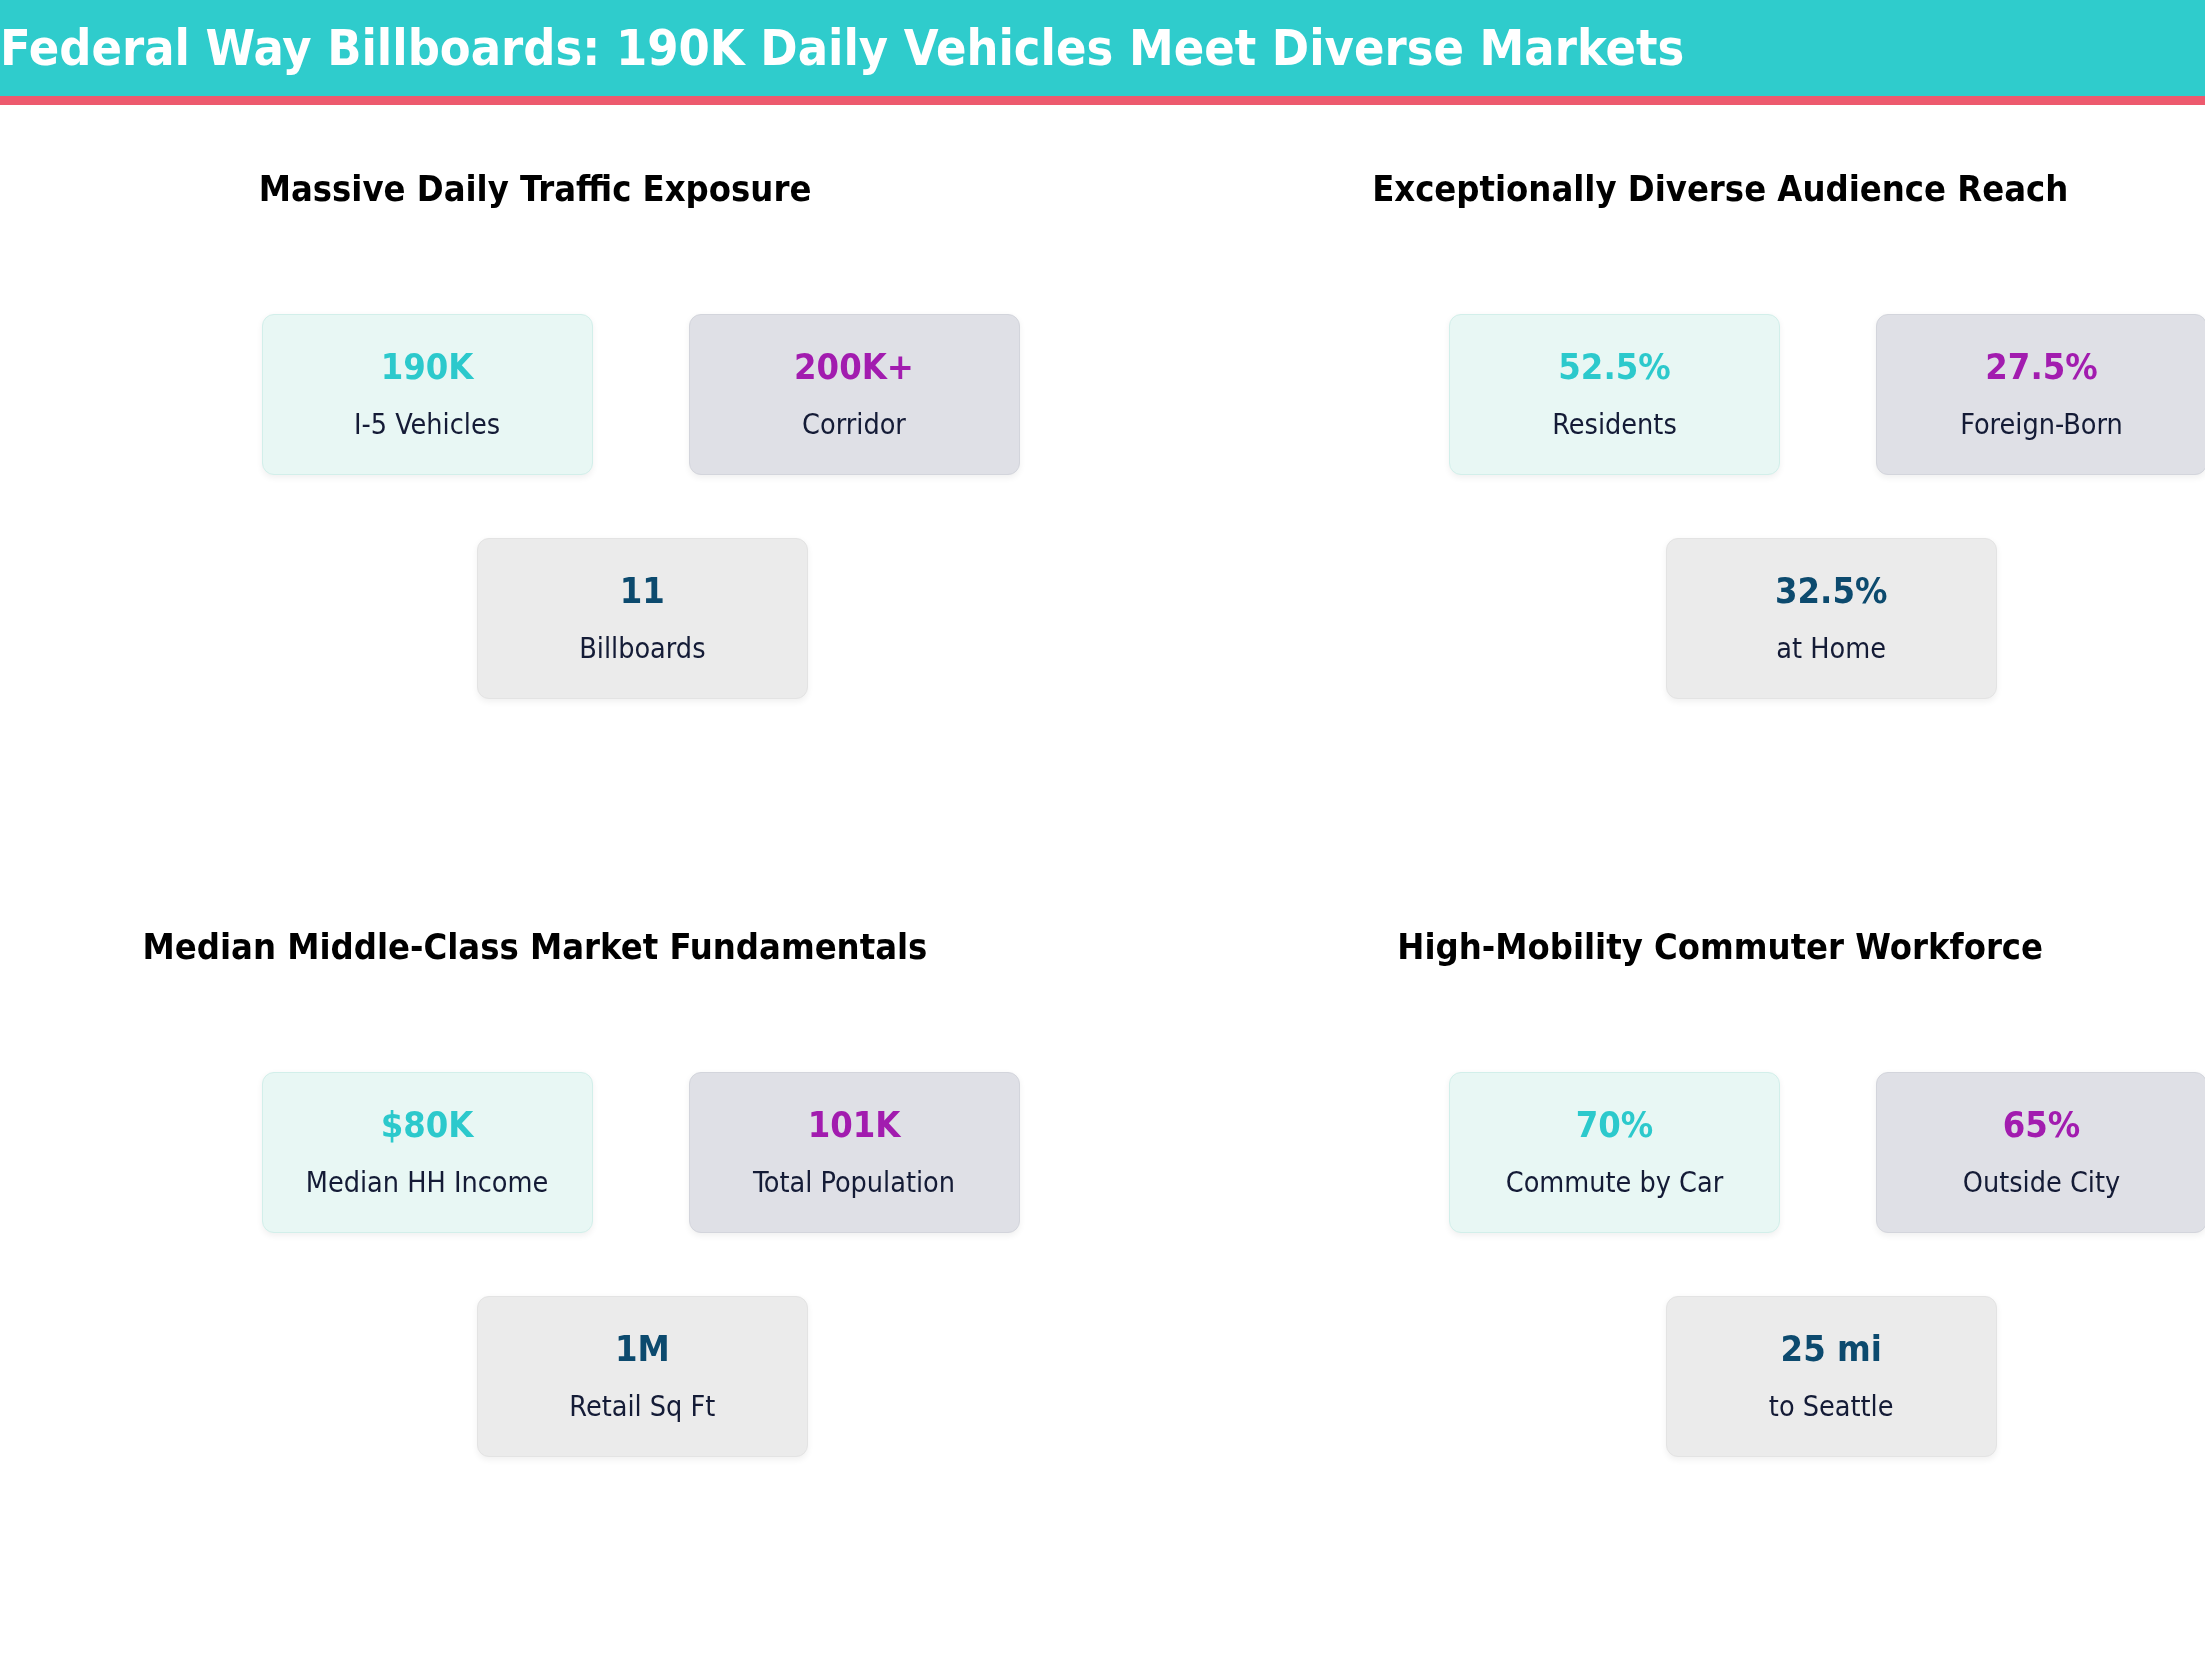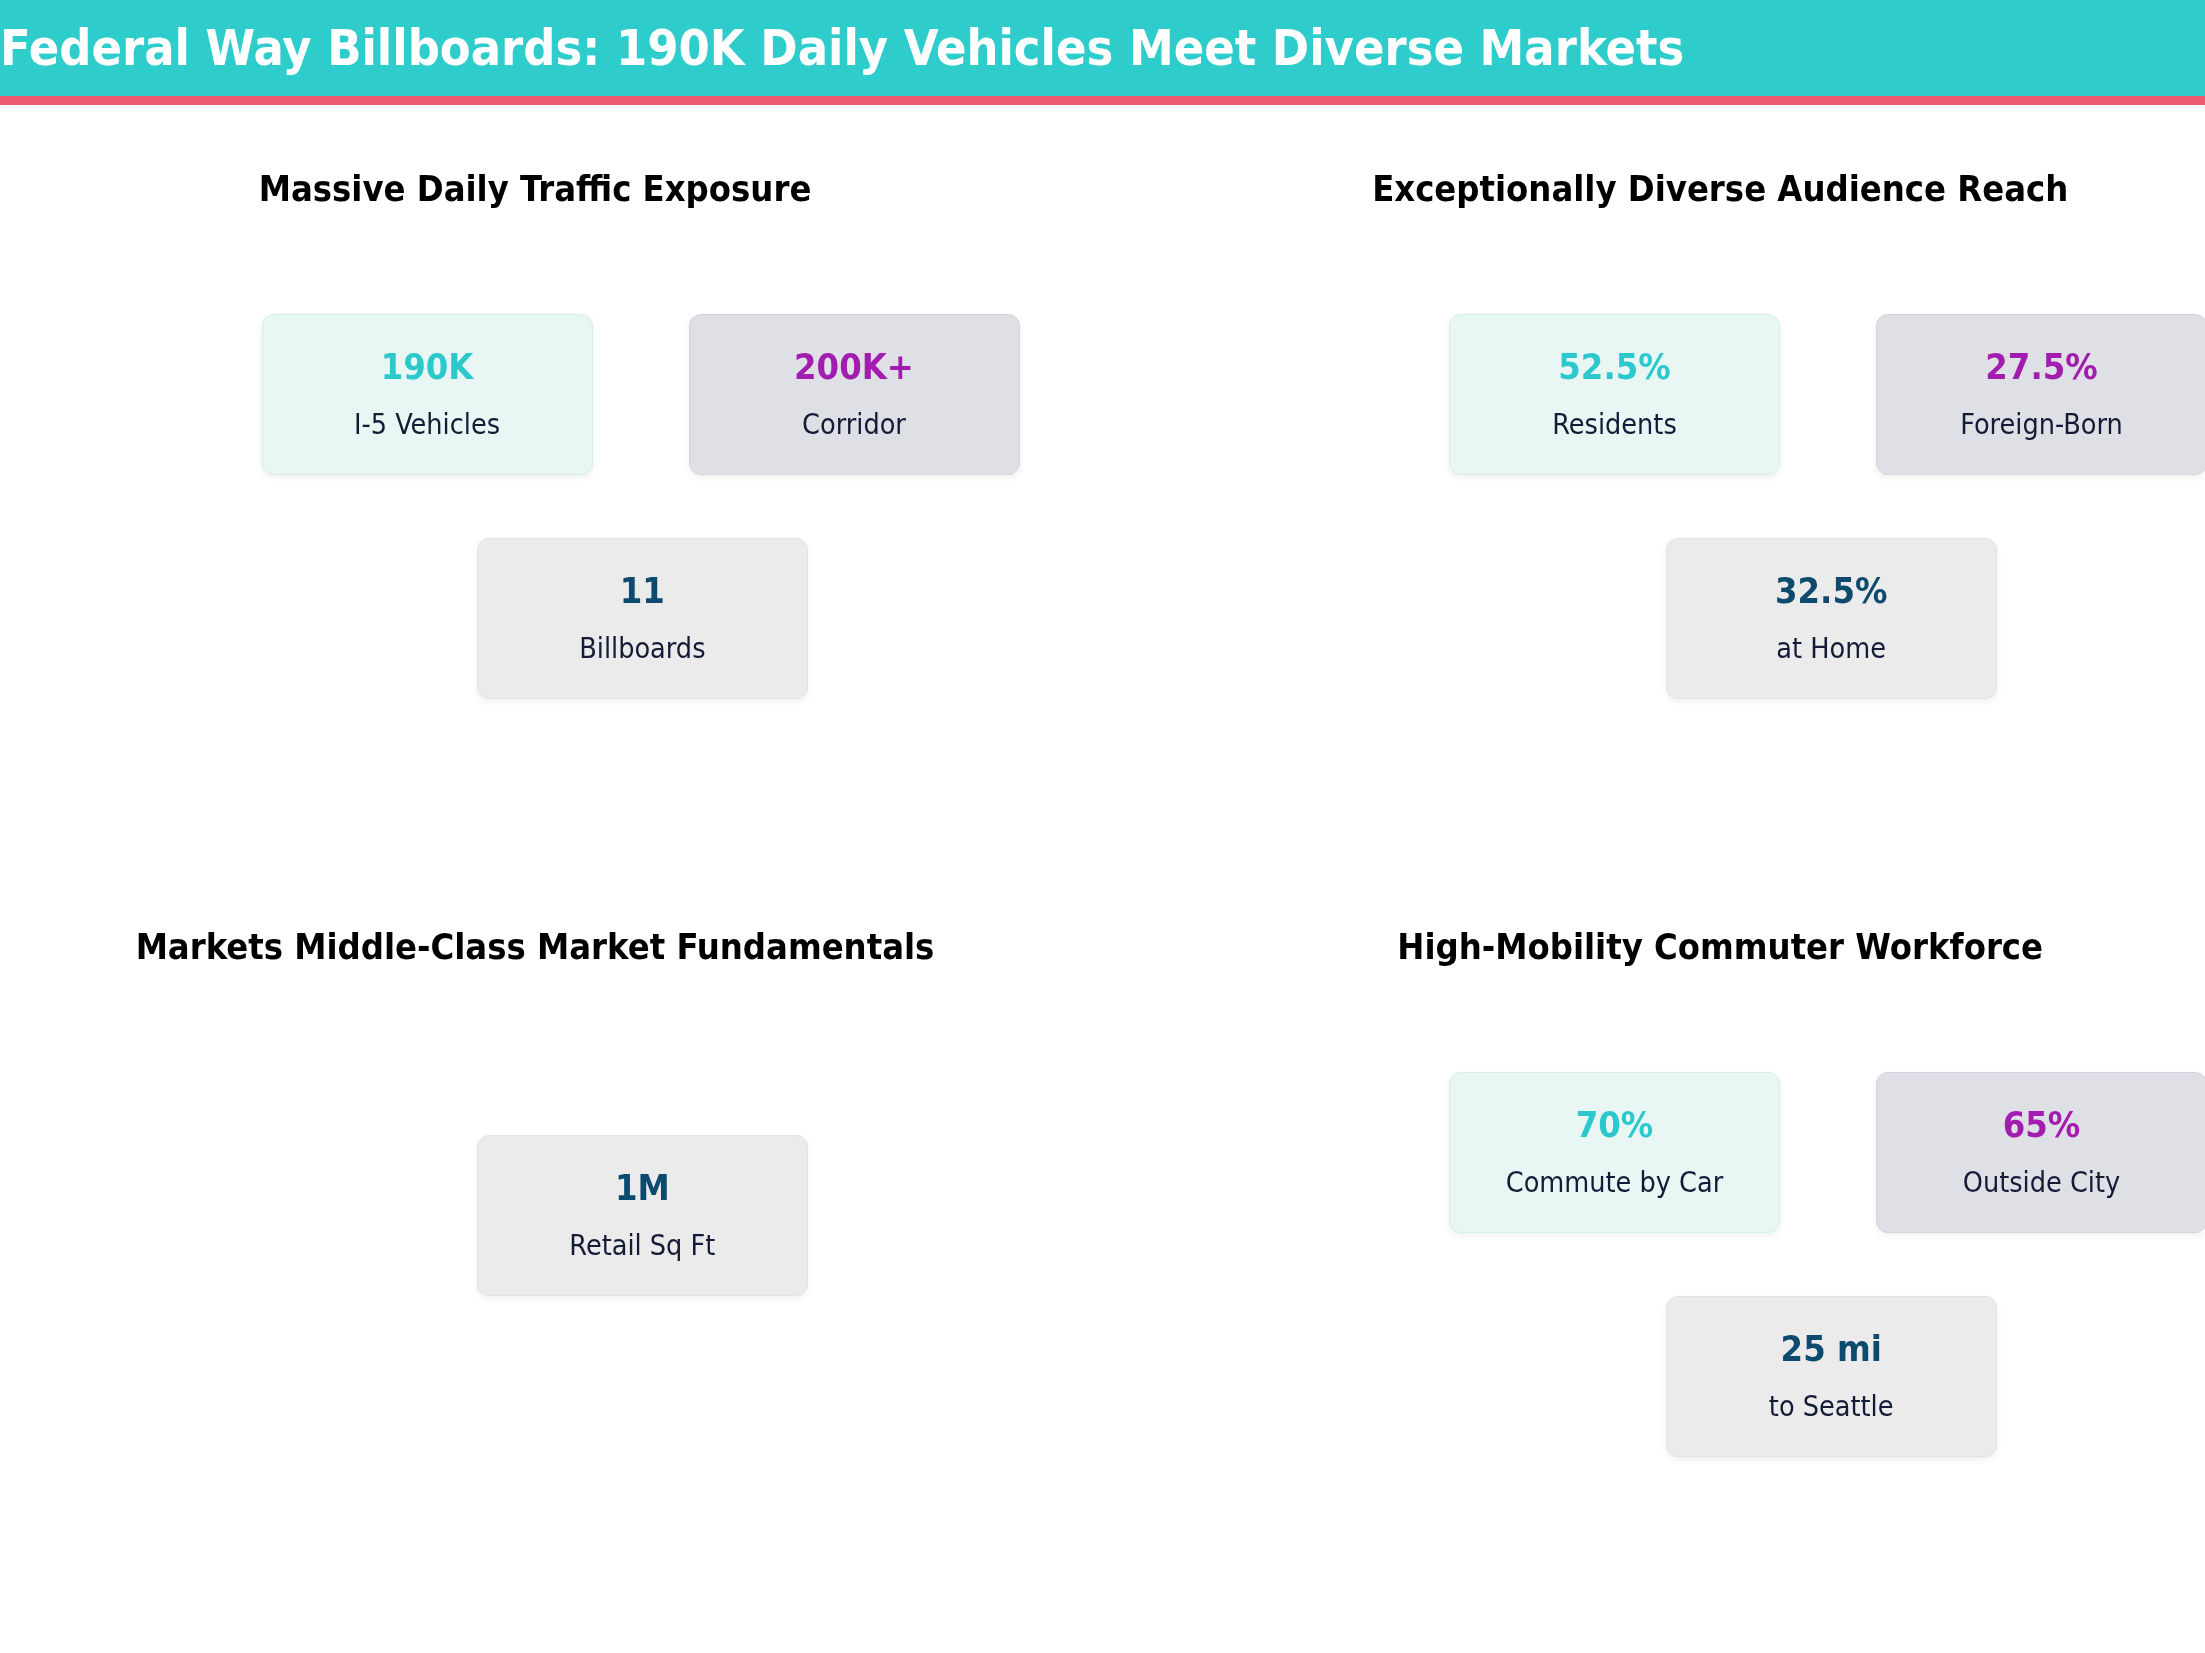--- a/index.html
+++ b/index.html
@@ -201,22 +201,32 @@
         <div class="card-row-2">
           <div class="card tertiary">
             <div class="value">32.5%</div>
             <div class="label">at Home</div>
           </div>
         </div>
       </div>
     </div>
 
     <div class="quadrant q3">
-      <div class="quadrant-title">Markets Middle-Class Market Fundamentals</div>
-      <div class="cards">
+      <div class="quadrant-title">Median Middle-Class Market Fundamentals</div>
+      <div class="cards">
+        <div class="card-row">
+          <div class="card primary">
+            <div class="value">$80K</div>
+            <div class="label">Median HH Income</div>
+          </div>
+          <div class="card secondary">
+            <div class="value">101K</div>
+            <div class="label">Total Population</div>
+          </div>
+        </div>
         <div class="card-row-2">
           <div class="card tertiary">
             <div class="value">1M</div>
             <div class="label">Retail Sq Ft</div>
           </div>
         </div>
       </div>
     </div>
 
     <div class="quadrant q4">

